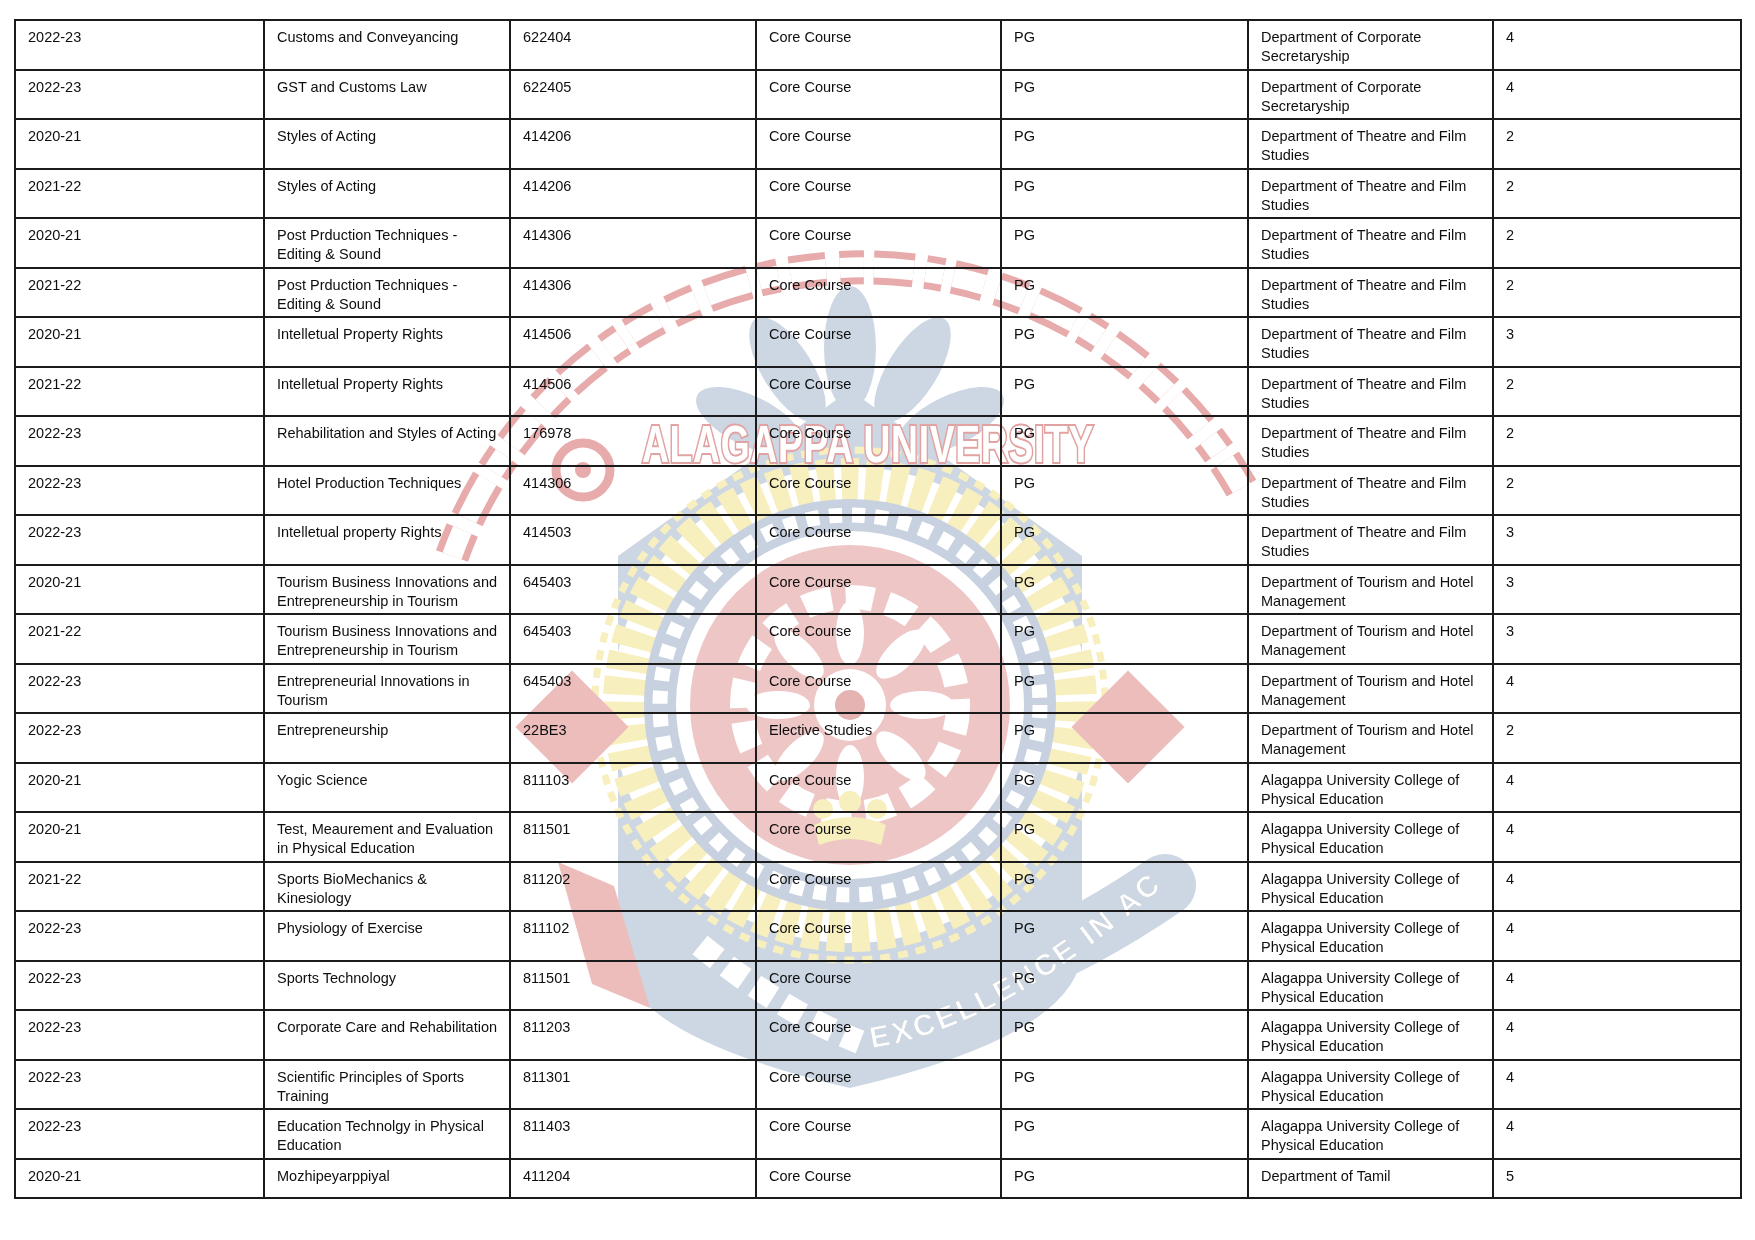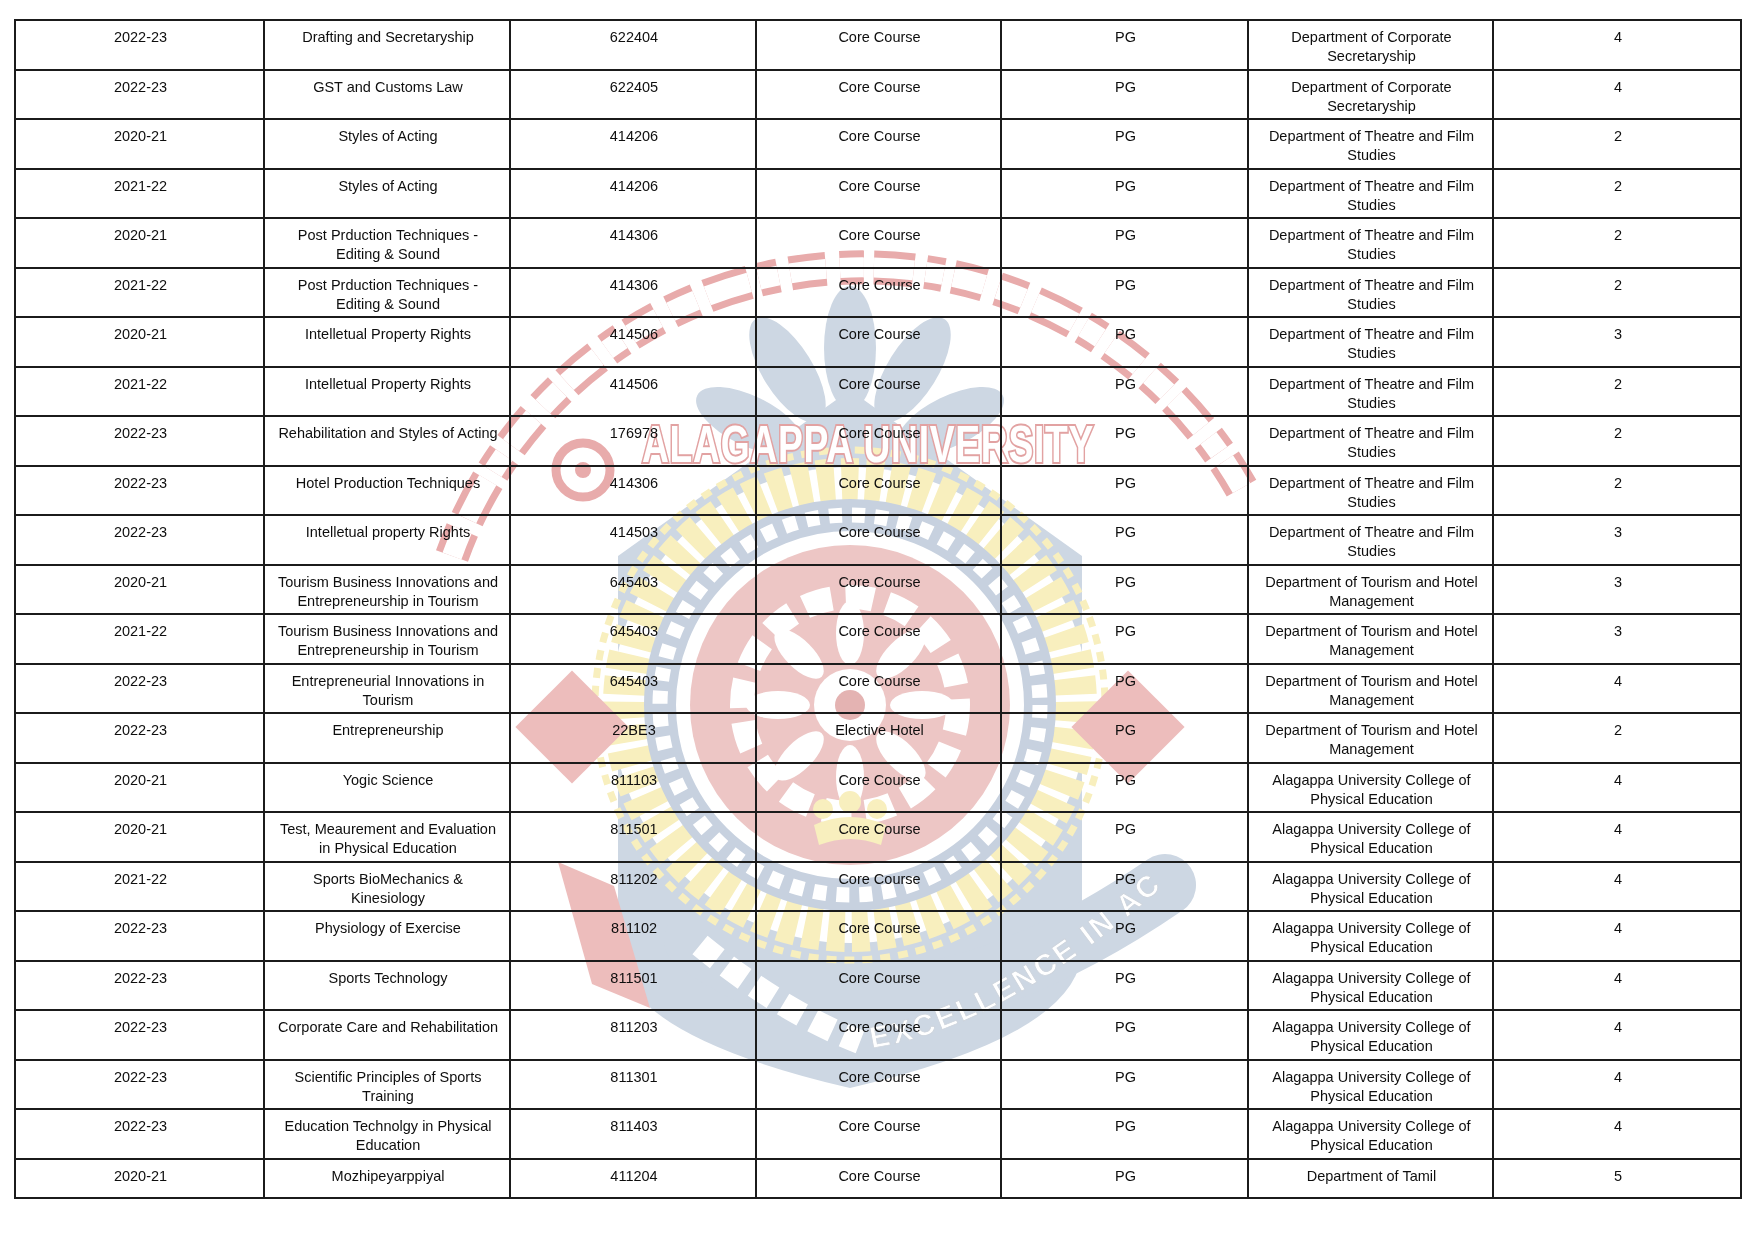--- a/index.html
+++ b/index.html
@@ -16,21 +16,21 @@
     border-collapse:collapse;table-layout:fixed;background:transparent;
   }
   table.courses td{
     border:2px solid #1b1b1b;
     vertical-align:top;
     padding:7px 10px 0 12px;
     font-size:14.5px;line-height:19px;color:#0e0e0e;
     overflow:hidden;word-wrap:break-word;
     background:transparent;
   }
-  table.courses tr{height:49.5px;text-align:center;}
+  table.courses tr{height:49.5px;}
   table.courses tr:last-child{height:39px;}
 </style>
 </head>
 <body>
 
 <svg class="watermark" viewBox="0 0 1755 1240" xmlns="http://www.w3.org/2000/svg">
   <g>
 
     <g fill="#cdd7e3">
       <g transform="translate(850,470)">
@@ -115,21 +115,21 @@
     <col style="width:246px">
     <col style="width:246px">
     <col style="width:245px">
     <col style="width:247px">
     <col style="width:245px">
     <col style="width:248px">
   </colgroup>
   <tbody>
       <tr>
         <td>2022-23</td>
-        <td>Drafting and  Secretaryship</td>
+        <td>Customs and  Conveyancing</td>
         <td>622404</td>
         <td>Core Course</td>
         <td>PG</td>
         <td>Department of Corporate Secretaryship</td>
         <td>4</td>
       </tr>
       <tr>
         <td>2022-23</td>
         <td>GST and Customs Law</td>
         <td>622405</td>
@@ -243,21 +243,21 @@
         <td>645403</td>
         <td>Core Course</td>
         <td>PG</td>
         <td>Department of Tourism and Hotel Management</td>
         <td>4</td>
       </tr>
       <tr>
         <td>2022-23</td>
         <td>Entrepreneurship</td>
         <td>22BE3</td>
-        <td>Elective Hotel</td>
+        <td>Elective Studies</td>
         <td>PG</td>
         <td>Department of Tourism and Hotel Management</td>
         <td>2</td>
       </tr>
       <tr>
         <td>2020-21</td>
         <td>Yogic Science</td>
         <td>811103</td>
         <td>Core Course</td>
         <td>PG</td>

